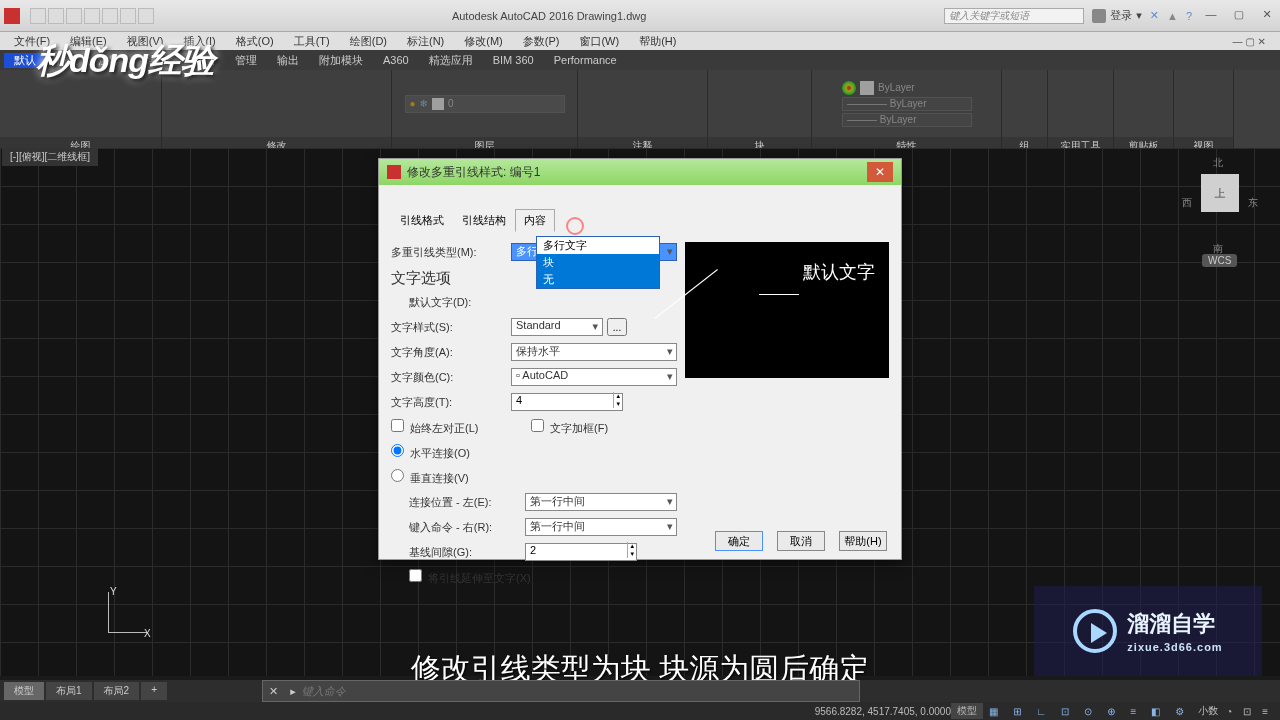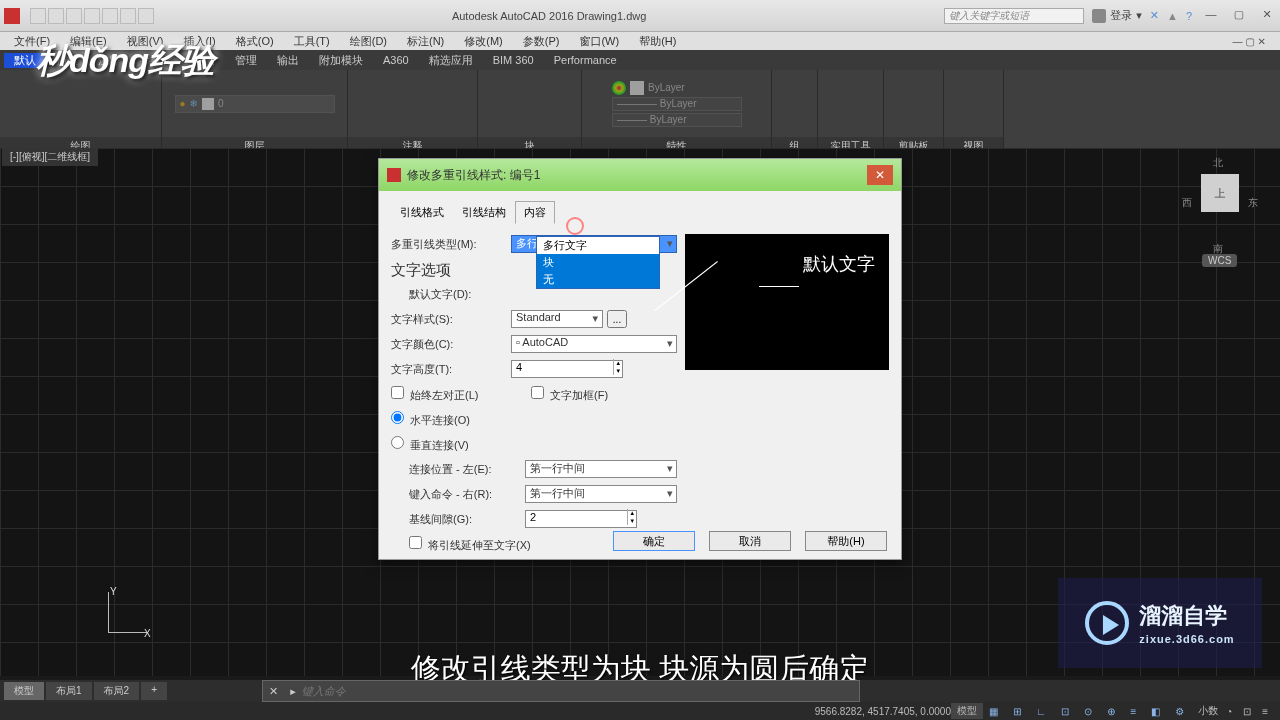--- a/index.html
+++ b/index.html
@@ -34,38 +34,38 @@
 .ucs-y { position: absolute; top: -18px; left: 2px; }
 .ucs-x { position: absolute; top: 24px; left: 36px; }
 .viewcube { position: absolute; right: 20px; top: 156px; width: 80px; height: 100px; color: #888; font-size: 10px; }
 .cube { width: 38px; height: 38px; background: #d0d0d0; margin: 18px auto 4px; position: relative; text-align: center; line-height: 38px; color: #444; font-size: 11px; }
 .vc-n { position: absolute; top: 0; left: 33px; }
 .vc-s { position: absolute; bottom: 0; left: 33px; }
 .vc-w { position: absolute; top: 40px; left: 2px; }
 .vc-e { position: absolute; top: 40px; right: 2px; }
 .wcs { position: absolute; top: 98px; left: 22px; background: #555; padding: 1px 6px; border-radius: 3px; color: #ccc; }
 .caption { position: absolute; left: 50%; bottom: 30px; transform: translateX(-50%); font-size: 30px; color: #fff; font-weight: 500; text-shadow: 1px 1px 2px #000; white-space: nowrap; }
-.brand { position: absolute; right: 18px; bottom: 52px; width: 204px; height: 90px; background: rgba(30,30,80,0.55); display: flex; align-items: center; justify-content: center; gap: 10px; }
+.brand { position: absolute; right: 18px; bottom: 44px; width: 228px; height: 90px; background: rgba(30,30,80,0.55); display: flex; align-items: center; justify-content: center; gap: 10px; }
 .brand-icon { width: 44px; height: 44px; border: 4px solid #a8d8ff; border-radius: 50%; position: relative; }
 .brand-icon::after { content: ''; position: absolute; left: 14px; top: 10px; border-left: 16px solid #a8d8ff; border-top: 10px solid transparent; border-bottom: 10px solid transparent; }
 .brand-text { color: #e8f4ff; font-size: 22px; font-weight: bold; }
 .brand-text small { display: block; font-size: 11px; color: #cce4f5; margin-top: 2px; letter-spacing: 1px; }
 .cmdbar { position: absolute; bottom: 18px; left: 262px; right: 420px; height: 22px; background: #444; border: 1px solid #666; display: flex; align-items: center; font-size: 11px; color: #aaa; }
 .cmdbar .x { padding: 0 6px; color: #ccc; }
 .cmdbar input { flex: 1; background: transparent; border: none; color: #bbb; font-style: italic; font-size: 11px; }
 .status { position: absolute; bottom: 18px; left: 0; right: 0; height: 22px; display: flex; align-items: center; background: #2d2d2d; font-size: 10px; color: #ccc; }
 .status .tabs { display: flex; gap: 2px; margin-left: 4px; }
 .status .tabs span { background: #444; padding: 2px 10px; }
 .status .tabs .act { background: #666; }
 .dialog { position: absolute; left: 378px; top: 158px; width: 524px; height: 402px; background: #f0f0f0; border: 1px solid #999; box-shadow: 0 4px 12px rgba(0,0,0,0.5); font-size: 11px; }
-.dlg-title { height: 26px; background: linear-gradient(#b4e89c,#8fd665); display: flex; align-items: center; padding: 16px 8px; color: #333; font-size: 12px; }
+.dlg-title { height: 26px; background: linear-gradient(#b4e89c,#8fd665); display: flex; align-items: center; padding: 10px 8px; color: #333; font-size: 12px; }
 .dlg-title .icn { width: 14px; height: 14px; background: #c93030; margin-right: 6px; }
 .dlg-close { margin-left: auto; width: 26px; height: 20px; background: #d25a3a; color: #fff; text-align: center; line-height: 20px; font-size: 12px; }
 .dlg-tabs { display: flex; margin: 10px 0 0 12px; font-size: 11px; }
-.dlg-tabs span { padding: 3px 8px; border: 1px solid transparent; }
+.dlg-tabs span { padding: 3px 8px; border: 1px solid transparent; margin-top: 14px; }
 .dlg-tabs .act { border: 1px solid #aaa; border-bottom-color: #f0f0f0; background: #f0f0f0; }
 .dlg-body { display: flex; padding: 6px 12px; }
 .form-col { width: 290px; }
 .row { display: flex; align-items: center; margin: 3px 0; height: 22px; }
 .row label { width: 120px; color: #333; }
 .row .indent { margin-left: 18px; width: 116px; }
 .dd { flex: 1; height: 18px; border: 1px solid #888; background: #fff; padding: 0 4px; font-size: 11px; color: #333; position: relative; }
 .dd::after { content: '▾'; position: absolute; right: 4px; top: 1px; color: #555; }
 .dd.hi { background: #4a93ff; color: #fff; border-color: #2a63b5; }
 .circle { position: absolute; width: 18px; height: 18px; border: 2px solid rgba(255,120,120,0.9); border-radius: 50%; left: 566px; top: 217px; z-index: 5; pointer-events: none; }
@@ -75,21 +75,21 @@
 .num { width: 112px; height: 18px; border: 1px solid #888; background: #fff; padding: 0 4px; font-size: 11px; position: relative; }
 .num::after { content: '▴\A▾'; white-space: pre; position: absolute; right: 0; top: -2px; font-size: 7px; line-height: 8px; border-left: 1px solid #aaa; padding: 0 2px; }
 .chk { margin-right: 6px; }
 .grp { margin-top: 6px; font-size: 15px; color: #333; }
 .preview { width: 206px; height: 136px; background: #000; margin-left: 8px; margin-top: 4px; position: relative; }
 .preview-line { position: absolute; left: 8px; bottom: 10px; width: 96px; height: 74px; }
 .preview-line::before { content: ''; position: absolute; left: 0; bottom: 0; width: 80px; height: 62px; border-top: 1px solid #fff; transform: rotate(-38deg); transform-origin: left bottom; }
 .preview-line::after { content: ''; position: absolute; left: 66px; top: 0; width: 40px; border-top: 1px solid #fff; }
 .preview-text { position: absolute; right: 14px; top: 18px; color: #fff; font-size: 18px; font-family: "SimSun"; }
 .dlg-btns { position: absolute; bottom: 8px; right: 14px; display: flex; gap: 14px; }
-.dlg-btns button { width: 82px; height: 20px; font-size: 11px; border: 1px solid #888; background: #eaeaea; }
+.dlg-btns button { width: 48px; height: 20px; font-size: 11px; border: 1px solid #888; background: #eaeaea; }
 .dlg-btns button.primary { border: 1px solid #4a93ff; }
 .layer-dd { width: 160px; height: 18px; background: #555; border: 1px solid #666; display: flex; align-items: center; gap: 4px; padding: 0 4px; font-size: 10px; color: #ccc; }
 .color-sw { width: 12px; height: 12px; background: #fff; }
 </style>
 </head>
 <body>
 
 <div class="titlebar">
   <div class="title-icon"></div>
   <div class="qat">
@@ -145,20 +145,24 @@
   <span>精选应用</span>
   <span>BIM 360</span>
   <span>Performance</span>
 </div>
 
 <div class="ribbon">
   <div class="panel" style="width:162px;">
       <div class="panel-body"></div>
       <div class="panel-label">绘图</div>
     </div>
+  <div class="panel" style="width:230px;">
+      <div class="panel-body"></div>
+      <div class="panel-label">修改</div>
+    </div>
   <div class="panel" style="width:186px;">
       <div class="panel-body">
         <div class="layer-dd">
           <span style="color:#ffb800;">●</span>
           <span style="color:#8cf;">❄</span>
           <div class="color-sw"></div>
           <span>0</span>
         </div>
       </div>
       <div class="panel-label">图层</div>
@@ -240,20 +244,24 @@
       <div class="grp">文字选项</div>
       <div class="row">
           <label class="indent">默认文字(D):</label>
         </div>
       <div class="row">
           <label>文字样式(S):</label>
         <div class="dd" style="flex:0 0 92px;">Standard</div>
         <button style="width:20px;height:18px;margin-left:4px;font-size:10px;">...</button>
         </div>
       <div class="row">
+          <label>文字角度(A):</label>
+        <div class="dd">保持水平</div>
+        </div>
+      <div class="row">
           <label>文字颜色(C):</label>
         <div class="dd">▫ <span>AutoCAD</span></div>
         </div>
       <div class="row">
           <label>文字高度(T):</label>
         <div class="num">4</div>
         </div>
       <div class="row">
         <label style="width:140px;"><input type="checkbox" class="chk" style=""><span>始终左对正(L)</span></label>
         <label><input type="checkbox" class="chk" style=""><span>文字加框(F)</span></label>

